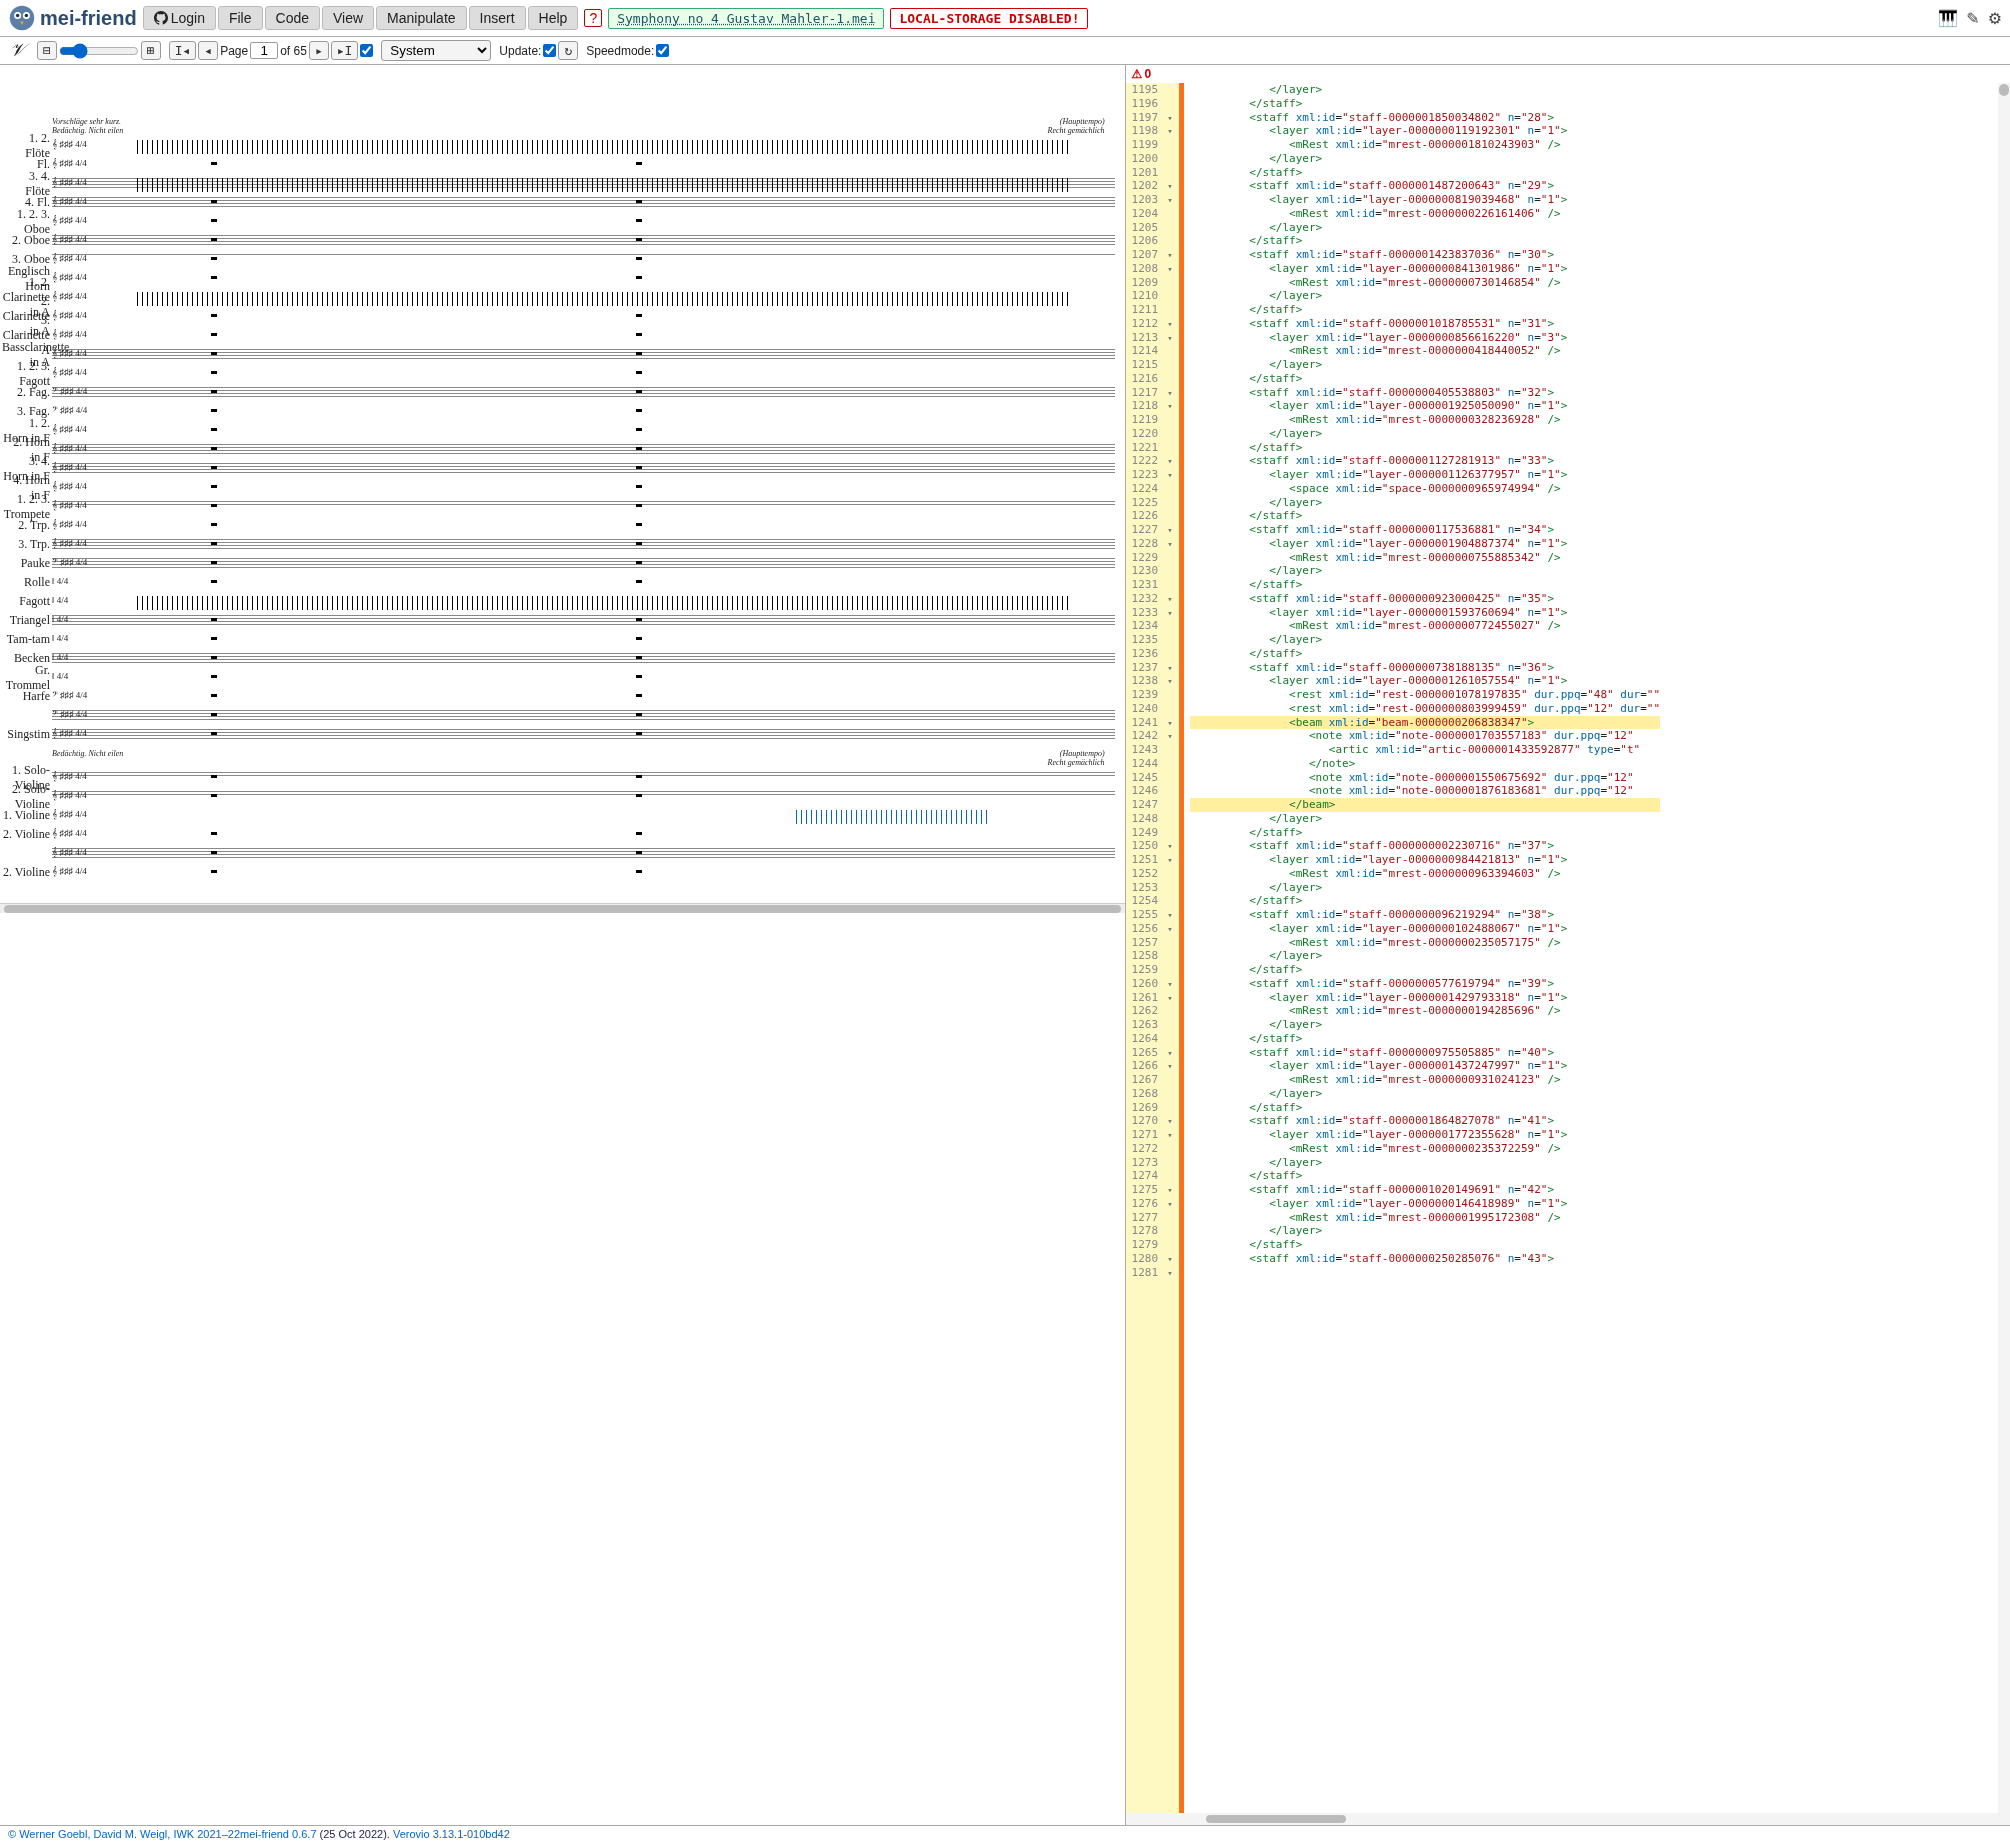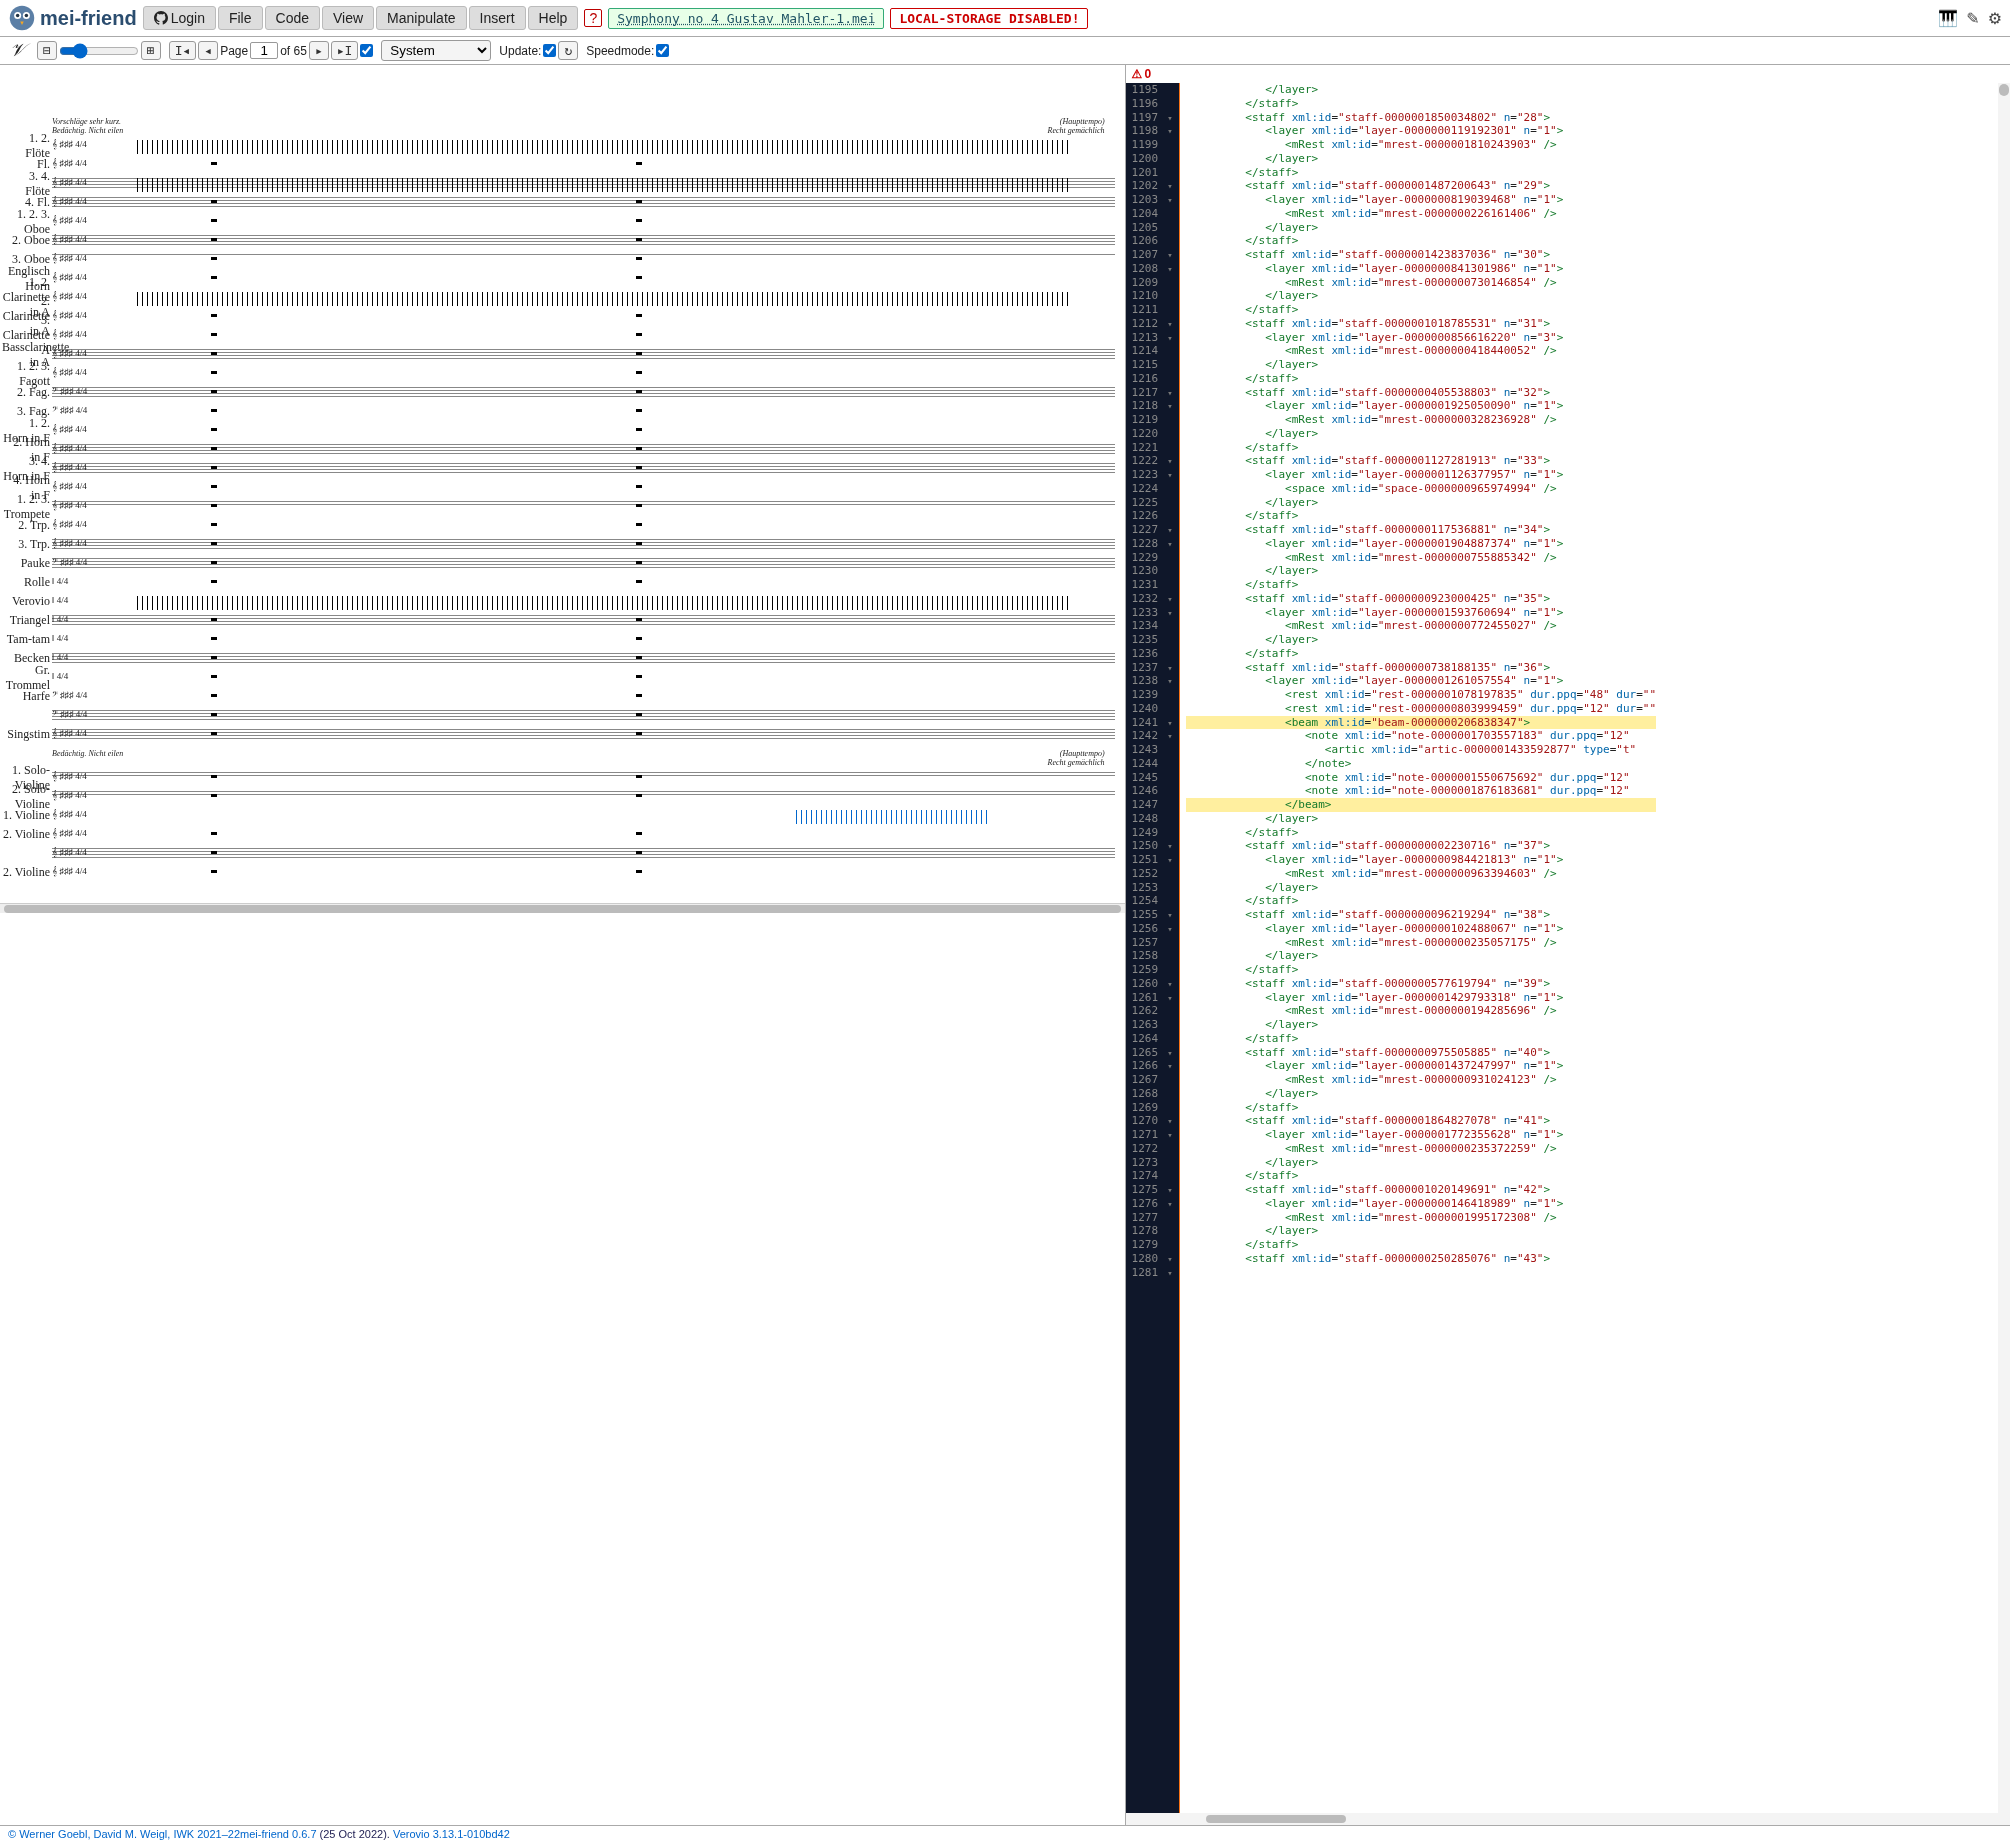--- a/index.html
+++ b/index.html
@@ -45,21 +45,21 @@
   .note-run { position: absolute; top: 0; height: 14px; background: repeating-linear-gradient(to right, #000 0, #000 1px, transparent 1px, transparent 5px); }
   .note-run.blue { background: repeating-linear-gradient(to right, #06c 0, #06c 1px, transparent 1px, transparent 5px); }
   .rest-mark { position: absolute; top: 3px; width: 6px; height: 3px; background: #000; }
   .hscrollbar { position: sticky; bottom: 0; left: 0; right: 0; height: 10px; background: #eee; border-top: 1px solid #ccc; }
   .hscrollbar .thumb { height: 8px; margin: 1px 4px; background: #bbb; border-radius: 4px; }
 
   
   .editor-top { display: flex; align-items: center; gap: 4px; font-size: 12px; padding: 2px 6px; }
   .err-badge { color: #c00; font-weight: bold; display: flex; align-items: center; gap: 2px; }
   .code-area { flex: 1; display: flex; overflow: auto; font-family: Menlo, Consolas, monospace; font-size: 11px; line-height: 1.25; position: relative; }
-  .gutter { background: #0f172a; color: #888; text-align: right; padding: 0 6px; user-select: none; border-right: 1px solid #f97316; }
+  .gutter { background: #fef9c3; color: #888; text-align: right; padding: 0 6px; user-select: none; border-right: 5px solid #f97316; }
   .gutter .gl { white-space: nowrap; }
   .fold { color: #777; font-size: 9px; display: inline-block; width: 8px; }
   .code { padding: 0 6px; white-space: pre; }
   .code .line { min-height: 13.75px; }    
   .tg { color: #157a2b; } 
   .at { color: #0066aa; } 
   .av { color: #a31515; } 
   .br { color: #157a2b; } 
   .hl { background: #ffef9f; } 
   .code-scroll-v { position: absolute; right: 0; top: 0; bottom: 0; width: 12px; background: #f4f4f4; }
@@ -336,21 +336,21 @@
           </div>
           <div class="staff-row">
             <div class="staff-label">Rolle</div>
             <div class="staff-lines">
               <span class="accent">‖ 4/4</span>
               <div class="rest-mark" style="left: 15%;"></div>
               <div class="rest-mark" style="left: 55%;"></div>
             </div>
           </div>
           <div class="staff-row">
-            <div class="staff-label">Verovio</div>
+            <div class="staff-label">Fagott</div>
             <div class="staff-lines">
               <span class="accent">‖ 4/4</span>
               <div class="note-run" style="left: 8%; width: 88%;"></div>
             </div>
           </div>
           <div class="staff-row">
             <div class="staff-label">Triangel</div>
             <div class="staff-lines">
               <span class="accent">‖ 4/4</span>
               <div class="rest-mark" style="left: 15%;"></div>

